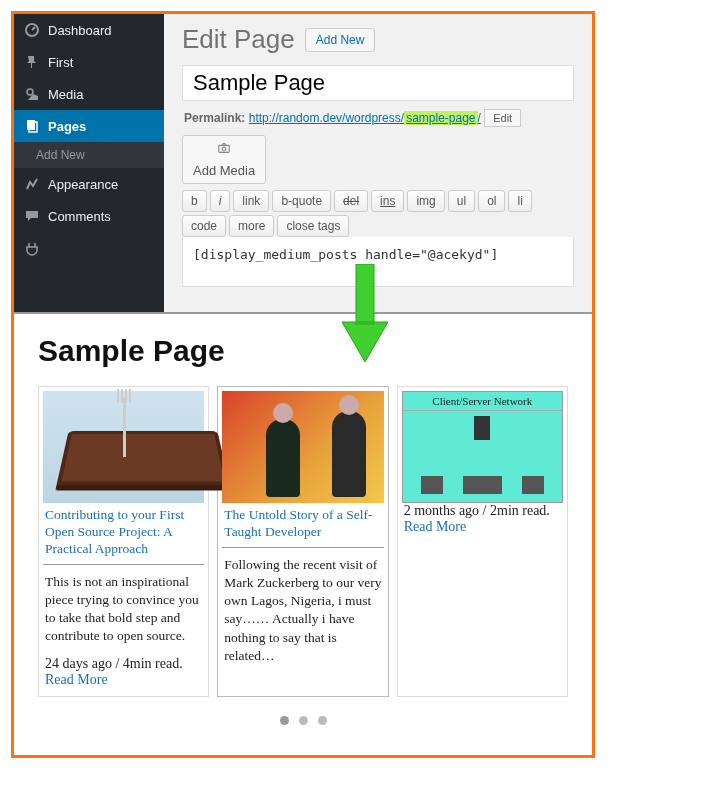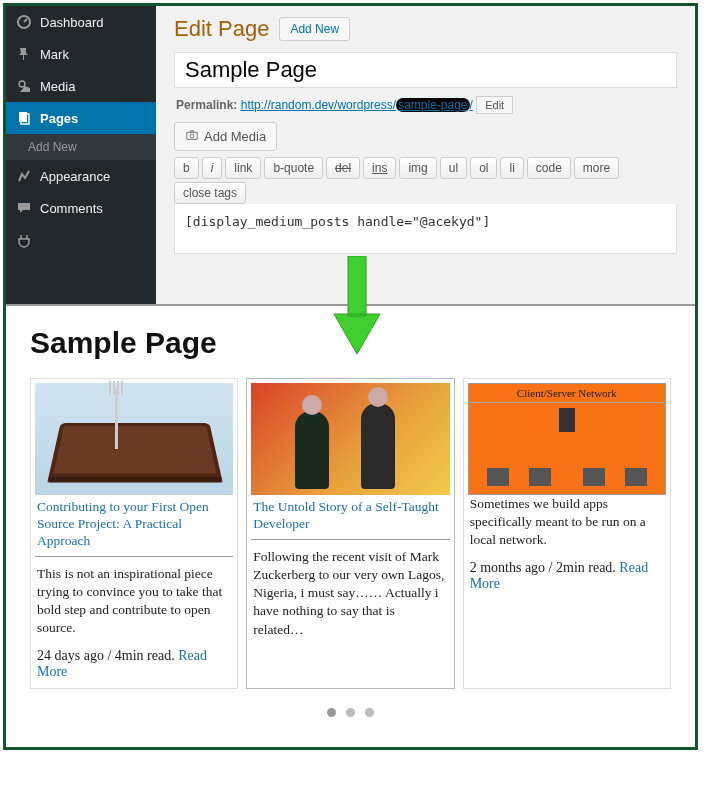--- a/index.html
+++ b/index.html
@@ -1,39 +1,39 @@
 <!DOCTYPE html>
 <html><head>
 <meta charset="utf-8">
 <style>
 * { box-sizing: border-box; margin: 0; padding: 0; }
 body { font-family: -apple-system, "Helvetica Neue", Arial, sans-serif; background: #fff; width: 706px; }
-.outer { border: 3px solid #14532d; width: 695px; margin: 3px; }
+.outer { border: 3px solid #f97316; width: 584px; margin: 11px; }
 
 
 .wp-admin { display: flex; background: #f1f1f1; height: 300px; overflow: hidden; border-bottom: 2px solid #999; }
 .wp-sidebar { width: 150px; background: #23282d; color: #eee; font-size: 13px; }
 .wp-item { padding: 8px 10px; display: flex; align-items: center; gap: 8px; cursor: pointer; color: #eee; }
 .wp-item.current { background: #0073aa; color: #fff; font-weight: 600; }
 .wp-sub { padding: 6px 10px 6px 22px; font-size: 12px; color: #ddd; background: #32373c; cursor: pointer; }
 .wp-sub.current { color: #fff; font-weight: 600; }
 .wp-sub.dim { color: #999; }
 .wp-icon { width: 16px; height: 16px; display: inline-flex; align-items: center; justify-content: center; }
 .wp-item.cut { padding-bottom: 2px; }
 
 .wp-main { flex: 1; padding: 10px 18px; background: #f1f1f1; }
 .wp-head { display: flex; align-items: center; gap: 10px; margin-bottom: 10px; }
-.wp-h1 { font-size: 22px; font-weight: 400; color: #a16207; }
+.wp-h1 { font-size: 26px; font-weight: 400; color: #737373; }
 .btn-addnew { background: #f7f7f7; border: 1px solid #ccc; color: #0073aa; padding: 4px 10px; font-size: 12px; border-radius: 3px; cursor: pointer; }
 .title-input { width: 100%; font-size: 22px; padding: 4px 10px; border: 1px solid #ddd; background: #fff; }
 .permalink { font-size: 12px; color: #666; padding: 8px 2px; }
 .permalink a { color: #0073aa; text-decoration: underline; }
-.permalink .slug { background: #000000; padding: 0 2px; border-radius: 7px; }
+.permalink .slug { background: #bef264; padding: 0 2px; }
 .btn-small { font-size: 11px; border: 1px solid #ccc; background: #f7f7f7; padding: 2px 8px; border-radius: 0; color: #555; cursor: pointer; }
-.media-btn { border: 1px solid #ccc; background: #f7f7f7; padding: 5px 10px; font-size: 13px; color: #555; border-radius: 3px; display: inline-flex; align-items: center; gap: 5px; cursor: pointer; margin-bottom: 6px; }
+.media-btn { border: 1px solid #ccc; background: #f7f7f7; padding: 5px 10px; font-size: 13px; color: #555; border-radius: 3px; display: inline-flex; align-items: center; gap: 5px; cursor: pointer; margin-bottom: 6px; flex-direction: column; }
 .ql-row { display: flex; gap: 3px; flex-wrap: wrap; margin-bottom: 0; }
 .ql-btn { border: 1px solid #ccc; background: linear-gradient(#fefefe,#eee); padding: 3px 8px; font-size: 12px; color: #555; border-radius: 3px; cursor: pointer; }
 .editor-body { background: #fff; border: 1px solid #ddd; border-top: none; padding: 10px; font-family: Menlo, Consolas, monospace; font-size: 13px; color: #333; min-height: 50px; }
 
 
 .arrow { position: relative; height: 0; }
 .arrow svg { position: absolute; left: 320px; top: -50px; }
 
 
 .front { padding: 20px 24px; font-family: Georgia, serif; }
@@ -54,21 +54,21 @@
 
 .th1 { background: linear-gradient(#cfe3ef,#bcd5e3); position: relative; }
 .th1 .book { position: absolute; left: 20px; top: 30px; width: 160px; height: 70px; background: #6b3a24; border-radius: 6px 6px 2px 2px; transform: perspective(300px) rotateX(40deg); box-shadow: inset 0 0 0 4px #4d2616, 0 6px 0 #3a1c10; }
 .th1 .fork { position: absolute; left: 80px; top: 6px; width: 3px; height: 60px; background: #ccc; }
 .th1 .fork::before { content:""; position:absolute; top:-8px; left:-6px; width:15px; height:14px; background: repeating-linear-gradient(90deg,#ccc 0 2px,transparent 2px 4px); }
 .th2 { background: linear-gradient(135deg,#d9432a,#e8a33c 60%,#f2c94c); position: relative; }
 .th2 .p { position:absolute; bottom:6px; width:34px; height:78px; border-radius: 16px 16px 4px 4px; }
 .th2 .p1 { left: 44px; background: #1a2a1e; }
 .th2 .p2 { left: 110px; background: #2a2a2a; height: 86px; }
 .th2 .p .head { position:absolute; top:-16px; left:7px; width:20px; height:20px; border-radius:50%; background:#caa; }
-.th3 { background: #f97316; border: 1px solid #999; position: relative; font-family: 'Times New Roman', serif; }
+.th3 { background: #5eead4; border: 1px solid #999; position: relative; font-family: 'Times New Roman', serif; }
 .th3 .t { text-align:center; font-size:11px; padding:3px 0; border-bottom:1px solid #aaa; }
 .th3 .srv { position:absolute; top:24px; left:50%; margin-left:-8px; width:16px; height:24px; background:#333; }
 .th3 .cli { position:absolute; bottom:8px; width:22px; height:18px; background:#555; }
 .th3 .c1{left:18px}.th3 .c2{left:60px}.th3 .c3{right:60px}.th3 .c4{right:18px}
 </style>
 </head>
 <body>
 
 <div class="outer">
 
@@ -82,21 +82,21 @@
             </svg>
           </span>
         <span>Dashboard</span>
       </div>
       <div class="wp-item">
         <span class="wp-icon">
             <svg width="16" height="16" viewBox="0 0 16 16">
               <path d="M4 2 L10 2 L10 7 L12 9 L8 9 L8 14 L7 14 L7 9 L3 9 L5 7 Z" fill="#999"></path>
             </svg>
           </span>
-        <span>Mark</span>
+        <span>First</span>
       </div>
       <div class="wp-item">
         <span class="wp-icon">
             <svg width="16" height="16" viewBox="0 0 16 16">
               <circle cx="6" cy="6" r="3" fill="none" stroke="#999" stroke-width="1.5"></circle>
               <path d="M9 8 L14 10 L14 14 L4 14 Z" fill="#999"></path>
             </svg>
           </span>
         <span>Media</span>
       </div>
@@ -211,21 +211,20 @@
 
       <div class="card">
         <div class="thumb th3">
           <div class="t">Client/Server Network</div>
           <div class="srv"></div>
           <div class="cli c1"></div>
             <div class="cli c2"></div>
             <div class="cli c3"></div>
             <div class="cli c4"></div>
         </div>
-        <p>Sometimes we build apps specifically meant to be run on a local network.</p>
         <div class="meta"><span>2 months ago / 2min read.</span> <a href="#">Read More</a></div>
       </div>
 
     </div>
     <div class="dots">
       <span class="dot active"></span>
       <span class="dot"></span>
       <span class="dot"></span>
     </div>
   </div>

